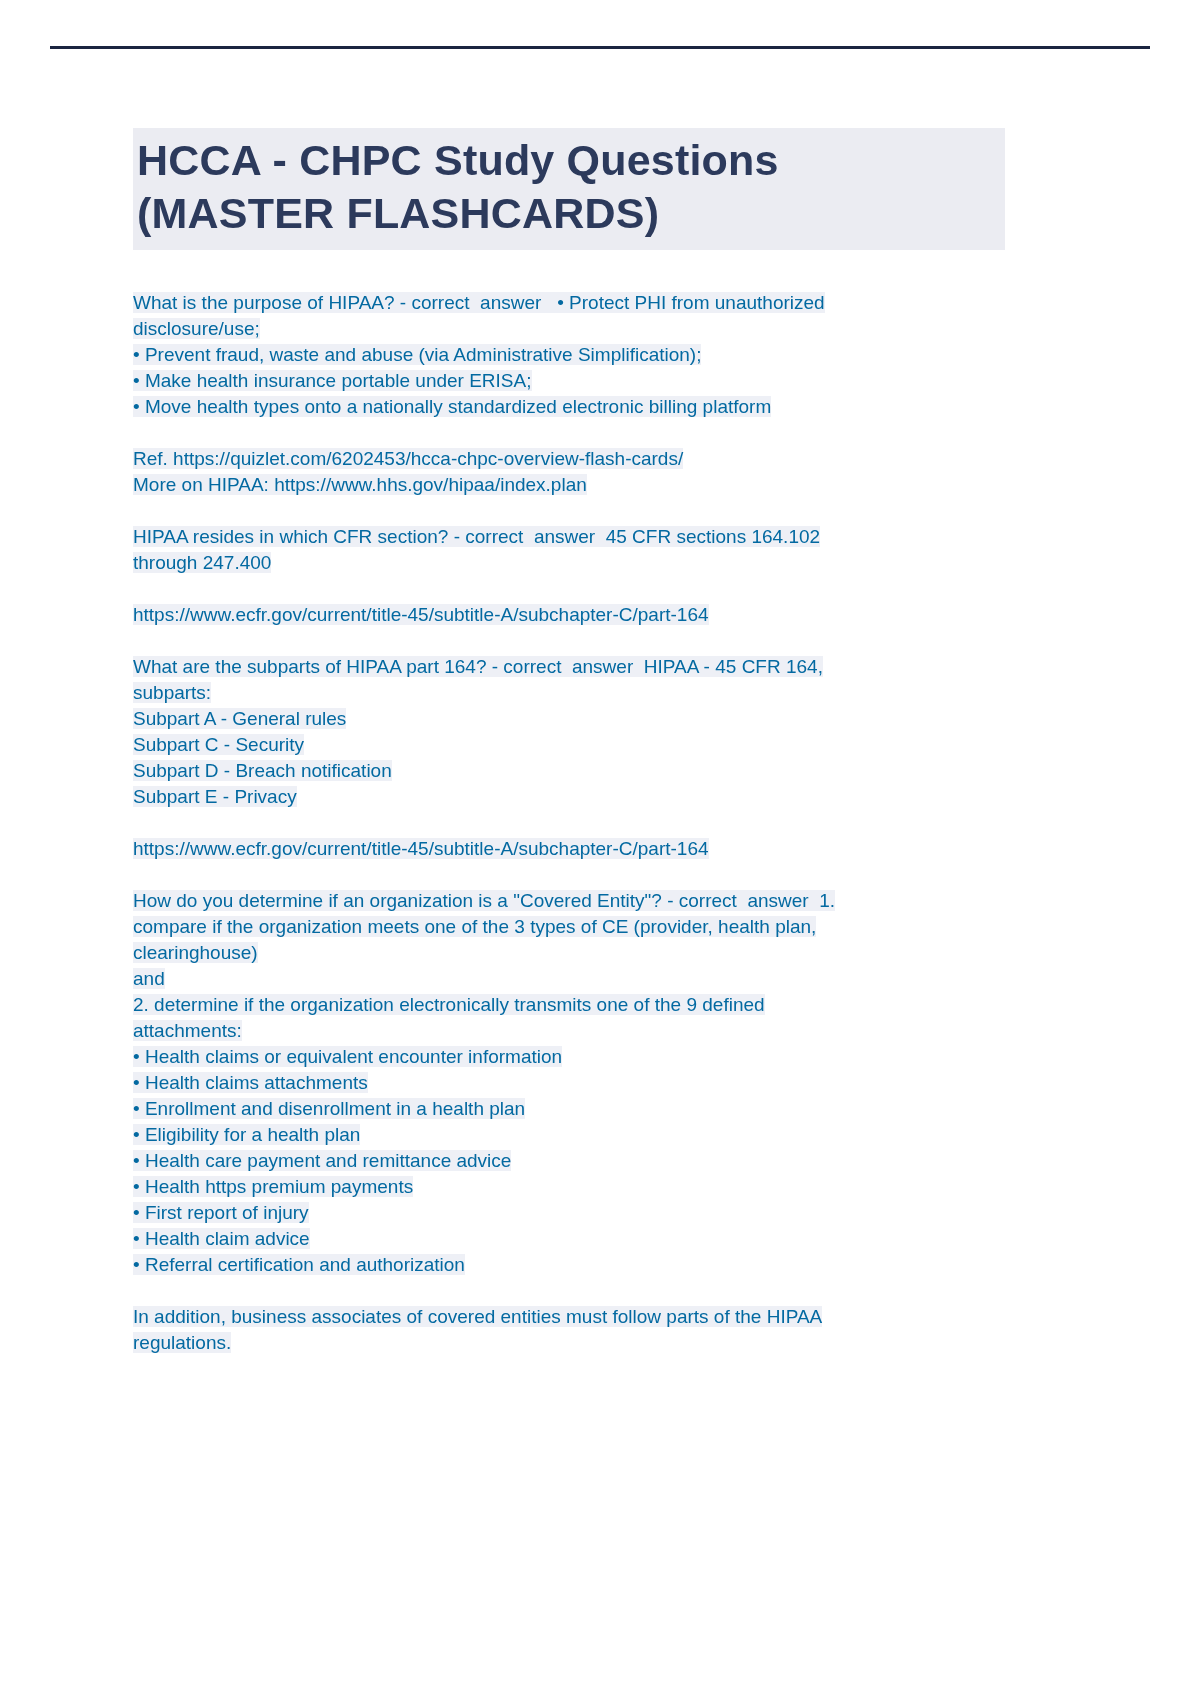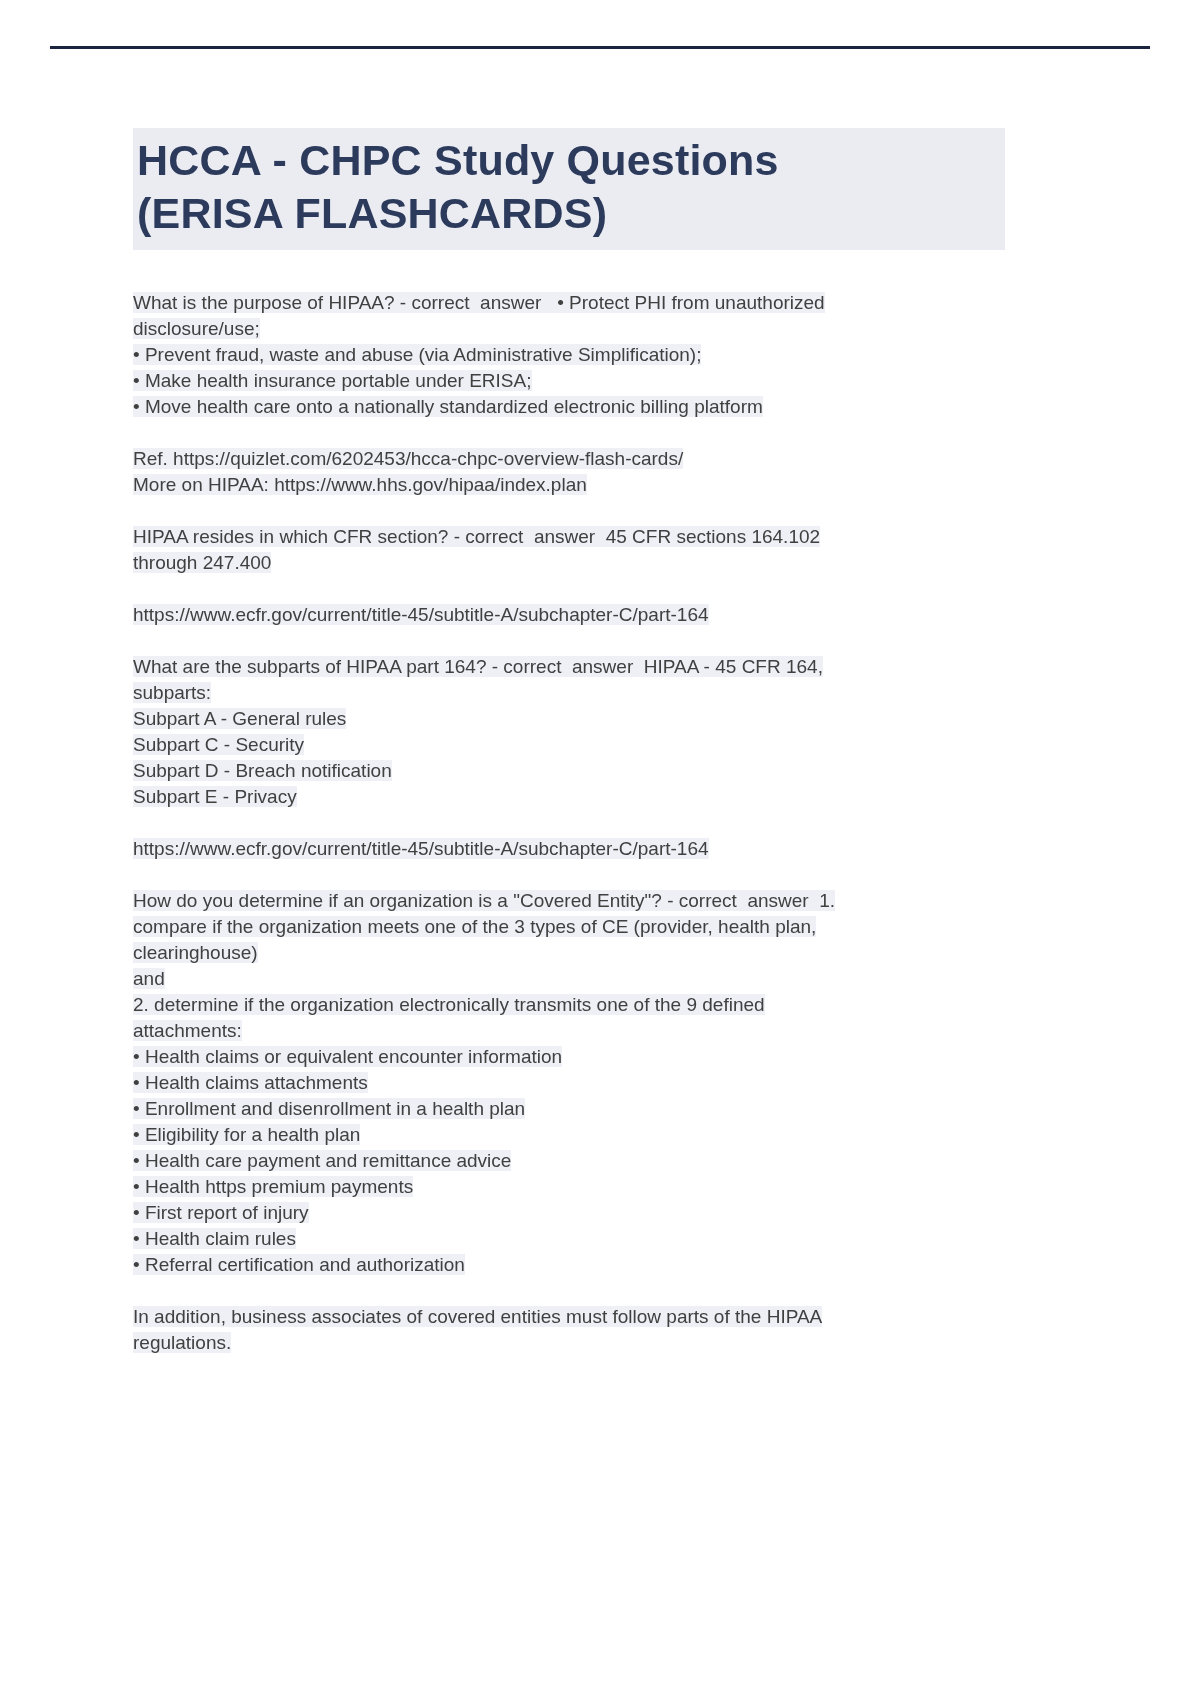--- a/index.html
+++ b/index.html
@@ -40,45 +40,45 @@
     background: #ebecf2;
     padding: 6px 6px 10px 4px;
     letter-spacing: 0.2px;
   }
   .para {
     margin: 0 0 26px 0;
   }
   .line {
     font-size: 19px;
     line-height: 26px;
-    color: #404040;
+    color: #0369a1;
     white-space: pre-wrap;
     min-height: 26px;
   }
   .hl {
     background: #eef0f6;
     box-decoration-break: clone;
   }
 </style>
 </head>
 <body>
 
 <div class="page">
   <div class="rule top"></div>
 
   <div class="content">
-    <h1 class="title"><span>HCCA - CHPC Study Questions</span><br><span>(ERISA FLASHCARDS)</span></h1>
+    <h1 class="title"><span>HCCA - CHPC Study Questions</span><br><span>(MASTER FLASHCARDS)</span></h1>
 
     <div id="paragraphs">
         <div class="para">
           <div class="line"><span class="hl">What is the purpose of HIPAA? - correct  answer   • Protect PHI from unauthorized</span></div>
           <div class="line"><span class="hl">disclosure/use;</span></div>
           <div class="line"><span class="hl">• Prevent fraud, waste and abuse (via Administrative Simplification);</span></div>
           <div class="line"><span class="hl">• Make health insurance portable under ERISA;</span></div>
-          <div class="line"><span class="hl">• Move health care onto a nationally standardized electronic billing platform</span></div>
+          <div class="line"><span class="hl">• Move health types onto a nationally standardized electronic billing platform</span></div>
         </div>
         <div class="para">
           <div class="line"><span class="hl">Ref. https://quizlet.com/6202453/hcca-chpc-overview-flash-cards/</span></div>
           <div class="line"><span class="hl">More on HIPAA: https://www.hhs.gov/hipaa/index.plan</span></div>
         </div>
         <div class="para">
           <div class="line"><span class="hl">HIPAA resides in which CFR section? - correct  answer  45 CFR sections 164.102</span></div>
           <div class="line"><span class="hl">through 247.400</span></div>
         </div>
         <div class="para">
@@ -102,21 +102,21 @@
           <div class="line"><span class="hl">and</span></div>
           <div class="line"><span class="hl">2. determine if the organization electronically transmits one of the 9 defined</span></div>
           <div class="line"><span class="hl">attachments:</span></div>
           <div class="line"><span class="hl">• Health claims or equivalent encounter information</span></div>
           <div class="line"><span class="hl">• Health claims attachments</span></div>
           <div class="line"><span class="hl">• Enrollment and disenrollment in a health plan</span></div>
           <div class="line"><span class="hl">• Eligibility for a health plan</span></div>
           <div class="line"><span class="hl">• Health care payment and remittance advice</span></div>
           <div class="line"><span class="hl">• Health https premium payments</span></div>
           <div class="line"><span class="hl">• First report of injury</span></div>
-          <div class="line"><span class="hl">• Health claim rules</span></div>
+          <div class="line"><span class="hl">• Health claim advice</span></div>
           <div class="line"><span class="hl">• Referral certification and authorization</span></div>
         </div>
         <div class="para">
           <div class="line"><span class="hl">In addition, business associates of covered entities must follow parts of the HIPAA</span></div>
           <div class="line"><span class="hl">regulations.</span></div>
         </div>
       </div>
   </div>
 
   <div class="rule bottom"></div>

